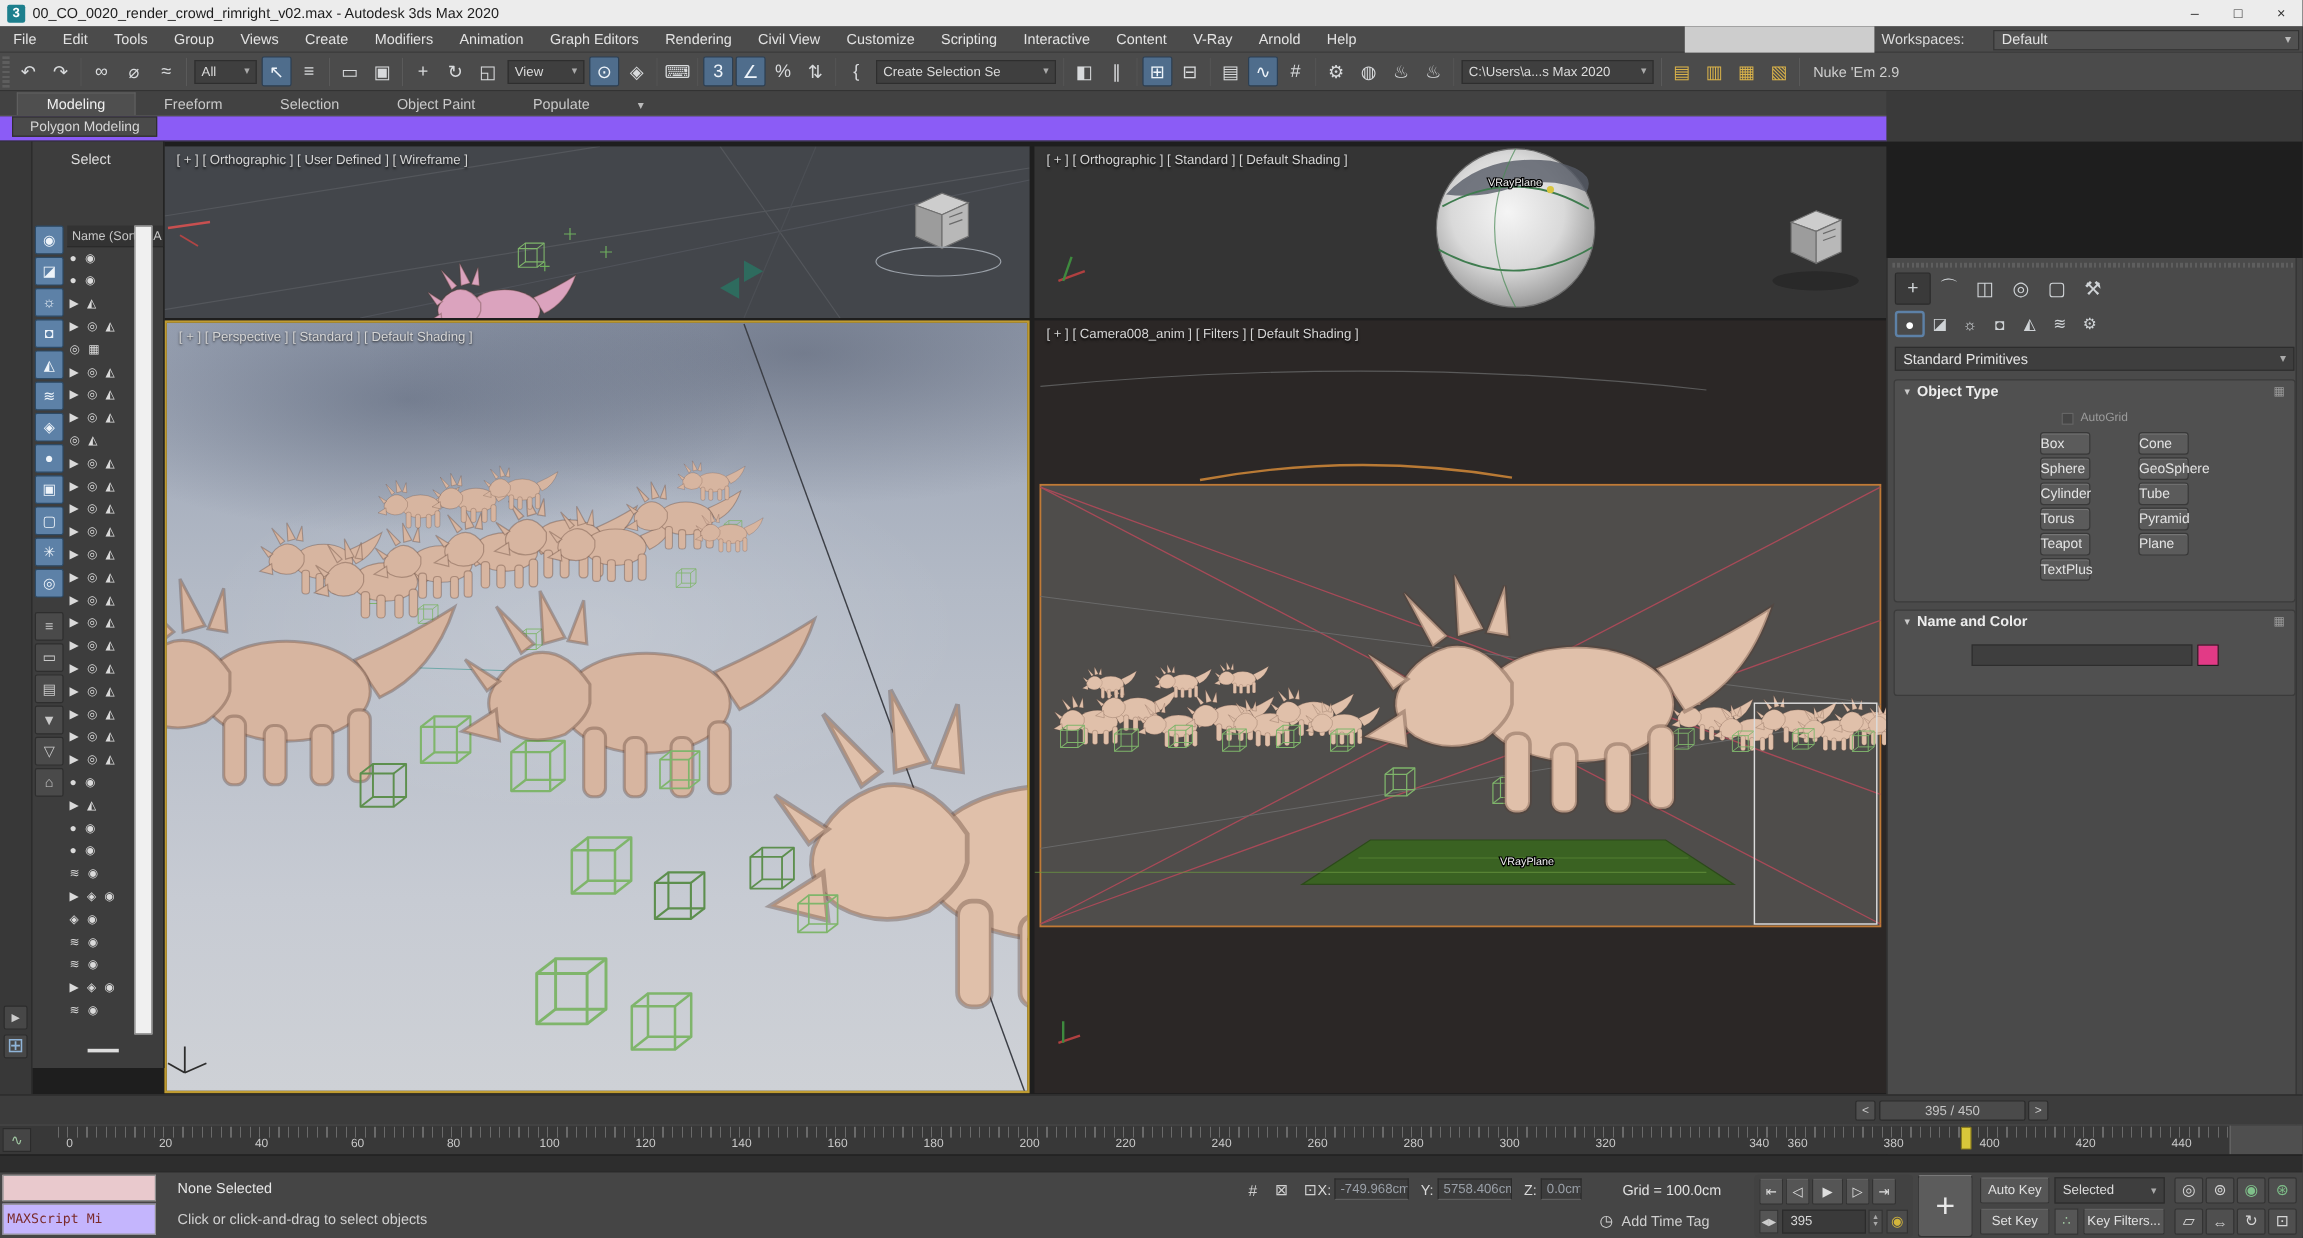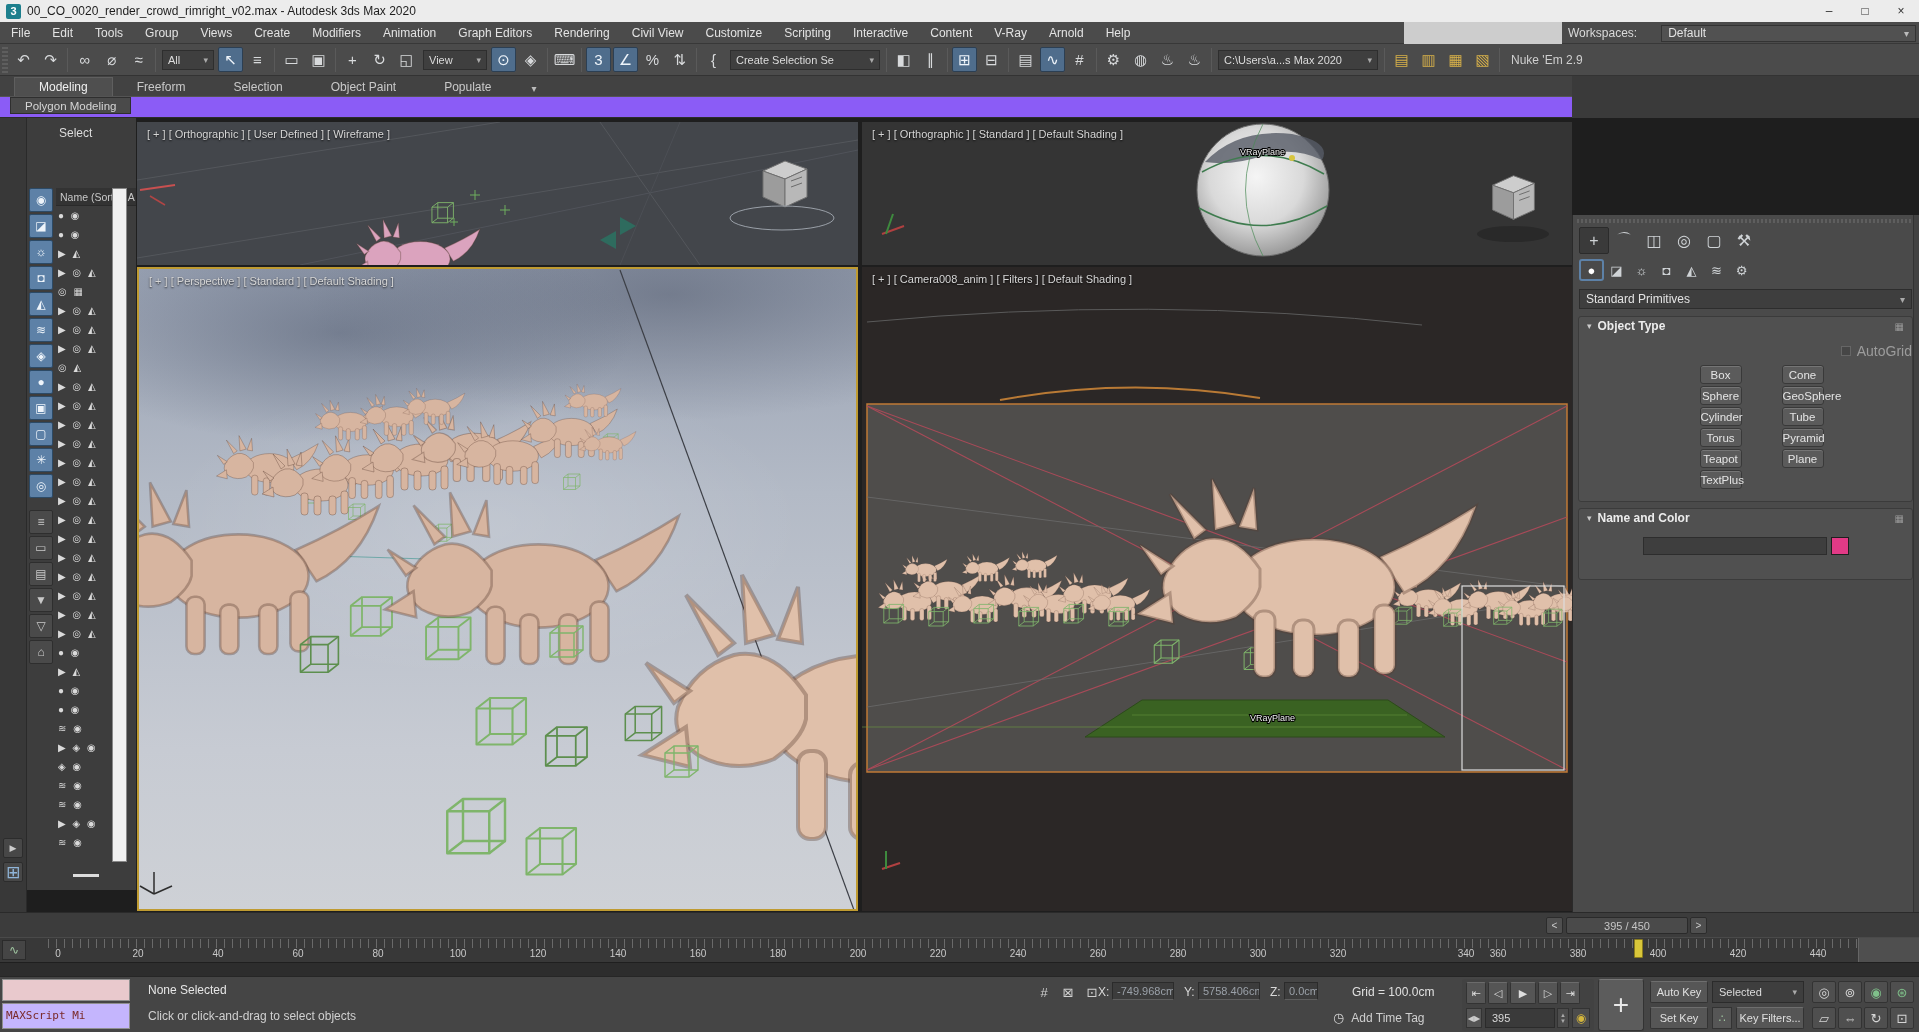--- a/index.html
+++ b/index.html
@@ -76,24 +76,24 @@
   .cpsub{width:25px;height:22px;display:flex;align-items:center;justify-content:center;color:#cfd3d6;font-size:13px;}
   .cpsub.active{border:2px solid #5d81a7;border-radius:3px;color:#fff;}
   .cpdd{position:absolute;left:6px;top:74px;width:333px;height:20px;background:#3e3e3e;border:1px solid #2d2d2d;display:flex;align-items:center;padding:0 6px;color:#e3e3e3;text-align:right;}
   .cpdd .a{margin-left:auto;color:#aaa;font-size:10px;}
   .rollout{position:absolute;left:5px;width:335px;background:#505050;border:1px solid #3b3b3b;border-radius:3px;}
   .ro1{top:101px;height:186px;}
   .ro2{top:293px;height:72px;}
   .rohead{height:18px;display:flex;align-items:center;padding:0 8px;color:#ececec;font-weight:bold;font-size:12px;}
   .rohead .arr{font-size:9px;margin-right:6px;color:#ccc;}
   .rohead .pin{margin-left:auto;color:#9a9a9a;font-weight:normal;font-size:10px;}
-  .agrow{display:flex;align-items:center;justify-content:flex-end;margin-top:8px;color:#9c9c9c;font-size:14px;}
+  .agrow{display:flex;align-items:center;justify-content:center;margin-top:8px;color:#9c9c9c;font-size:10px;}
   .agbox{width:10px;height:10px;background:#464646;border:1px solid #666;margin-right:6px;}
   .otgrid{display:grid;grid-template-columns:74px 74px;gap:2px 8px;justify-content:center;margin-top:6px;}
-  .otbtn{height:19px;line-height:18px;text-align:center;background:#5b5b5b;border:1px solid #393939;box-shadow:inset 0 1px 0 #757575;border-radius:3px;color:#e4e4e4;font-size:11.5px;margin-left:32px;}
+  .otbtn{height:19px;line-height:18px;text-align:left;background:#5b5b5b;border:1px solid #393939;box-shadow:inset 0 1px 0 #757575;border-radius:3px;color:#e4e4e4;font-size:11.5px;margin-left:32px;}
   .ncrow{display:flex;align-items:center;justify-content:center;margin-top:10px;}
   .ncfield{width:184px;height:18px;background:#3e3e3e;border:1px solid #2d2d2d;}
   .ncswatch{width:18px;height:18px;border:1px solid #1f1f1f;margin-left:4px;}
   .cpscroll{position:absolute;right:0;top:0;width:6px;height:100%;background:#424242;border-left:1px solid #333;}
   
   .tsrow{position:absolute;left:0;top:912px;width:1919px;height:25px;background:#3c3c3c;border-top:1px solid #2a2a2a;}
   .tsbtn{position:absolute;top:4px;width:17px;height:17px;background:#4f4f4f;border:1px solid #2c2c2c;color:#ccc;font-size:10px;text-align:center;line-height:16px;border-radius:2px;}
   .tsdisp{position:absolute;left:1566px;top:4px;width:122px;height:17px;background:#4a4a4a;border:1px solid #2a2a2a;color:#c5c5c5;text-align:center;line-height:16px;font-size:11px;border-radius:2px;}
   .ruler{position:absolute;left:0;top:937px;width:1919px;height:25px;background:#383838;border-top:1px solid #4a4a4a;}
   .rticks{position:absolute;left:48px;top:1px;width:1810px;height:9px;background:repeating-linear-gradient(90deg,#6a6a6a 0 1px,transparent 1px 8px);}

